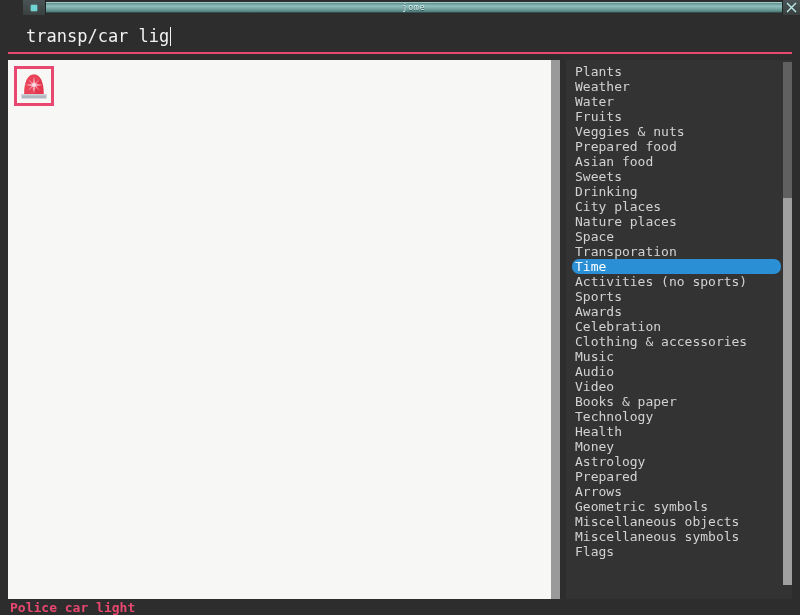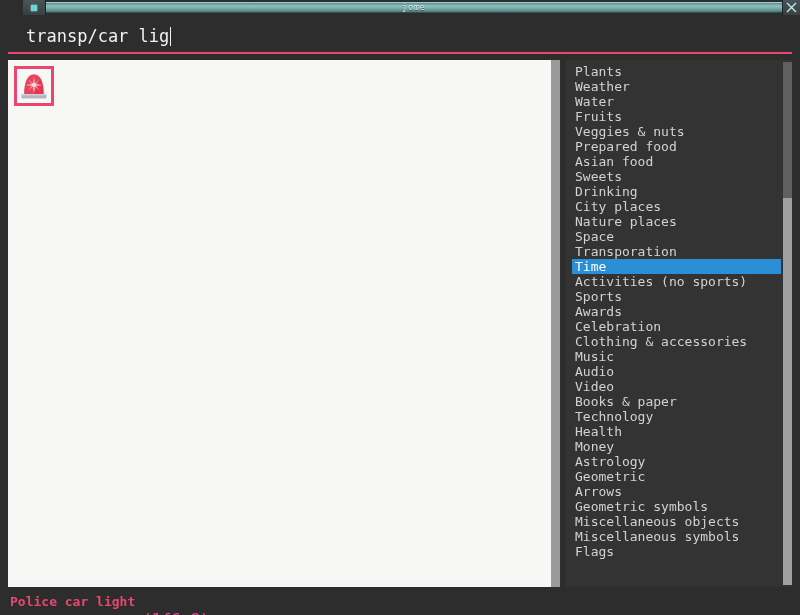--- a/index.html
+++ b/index.html
@@ -184,20 +184,21 @@
     font-family: "DejaVu Sans Mono", monospace;
     font-size: 13px;
     line-height: 15px;
     color: #d2d2d2;
     white-space: nowrap;
     padding-left: 3px;
   }
   .cat-item.selected {
     background: #2a8fd5;
     color: #ffffff;
+    border-radius: 7px;
   }
   .cat-scrollbar {
     width: 9px;
     flex: 0 0 9px;
     position: relative;
     background: #333333;
     margin-left: 2px;
   }
   .cat-scroll-track-top {
     position: absolute;
@@ -209,21 +210,21 @@
   .cat-scroll-thumb {
     position: absolute;
     left: 0;
     width: 9px;
     background: #a0a0a0;
   }
 
   
   .statusbar {
     flex: 0 0 auto;
-    height: 28px;
+    height: 16px;
     background: #2d2d2d;
     display: flex;
     align-items: center;
     padding: 0 0 0 10px;
   }
   .status-name {
     font-family: "DejaVu Sans Mono", monospace;
     font-size: 13px;
     font-weight: bold;
     color: #e8476f;
@@ -320,21 +321,21 @@
           <div class="cat-item">Celebration</div>
           <div class="cat-item">Clothing &amp; accessories</div>
           <div class="cat-item">Music</div>
           <div class="cat-item">Audio</div>
           <div class="cat-item">Video</div>
           <div class="cat-item">Books &amp; paper</div>
           <div class="cat-item">Technology</div>
           <div class="cat-item">Health</div>
           <div class="cat-item">Money</div>
           <div class="cat-item">Astrology</div>
-          <div class="cat-item">Geometric</div>
+          <div class="cat-item">Prepared</div>
           <div class="cat-item">Arrows</div>
           <div class="cat-item">Geometric symbols</div>
           <div class="cat-item">Miscellaneous objects</div>
           <div class="cat-item">Miscellaneous symbols</div>
           <div class="cat-item">Flags</div>
         </div>
       <div class="cat-scrollbar">
         <div class="cat-scroll-track-top" id="cat-track" style="top: 2px; height: 136px;"></div>
         <div class="cat-scroll-thumb" id="cat-thumb" style="top: 138px; height: 387px;"></div>
       </div>

